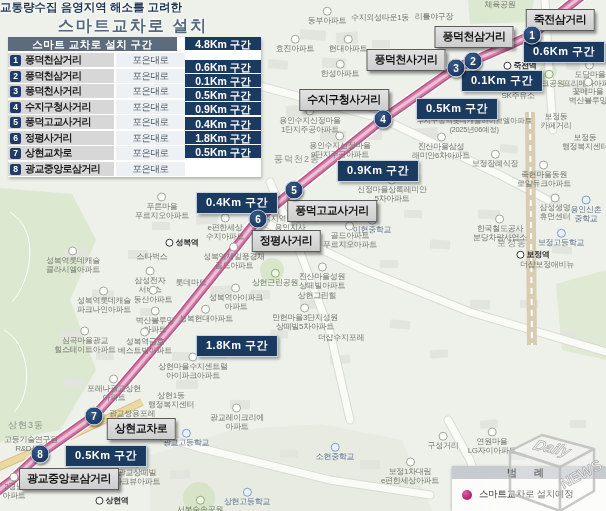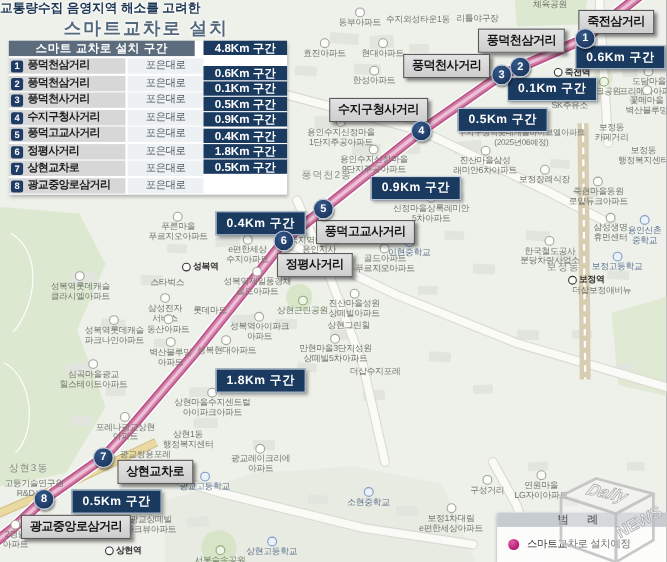--- a/index.html
+++ b/index.html
@@ -468,20 +468,27 @@
           <div>파크나인아파트</div>
         </span>
       </div>
       <div class="poi" style="left: 85px; top: 340px;">
         <span class="ring"></span>
         <span>
           <div>심곡마을광교</div>
           <div>힐스테이트아파트</div>
         </span>
       </div>
+      <div class="poi" style="left: 145px; top: 341px;">
+        <span class="ring"></span>
+        <span>
+          <div>성복역금호</div>
+          <div>베스트빌아파트</div>
+        </span>
+      </div>
       <div class="poi" style="left: 193px; top: 366px;">
         <span class="ring"></span>
         <span>
           <div>상현마을수지센트럴</div>
           <div>아이파크아파트</div>
         </span>
       </div>
       <div class="poi" style="left: 79px; top: 388px; margin-left: 35px;">
         <span class="ring"></span>
         <span>

